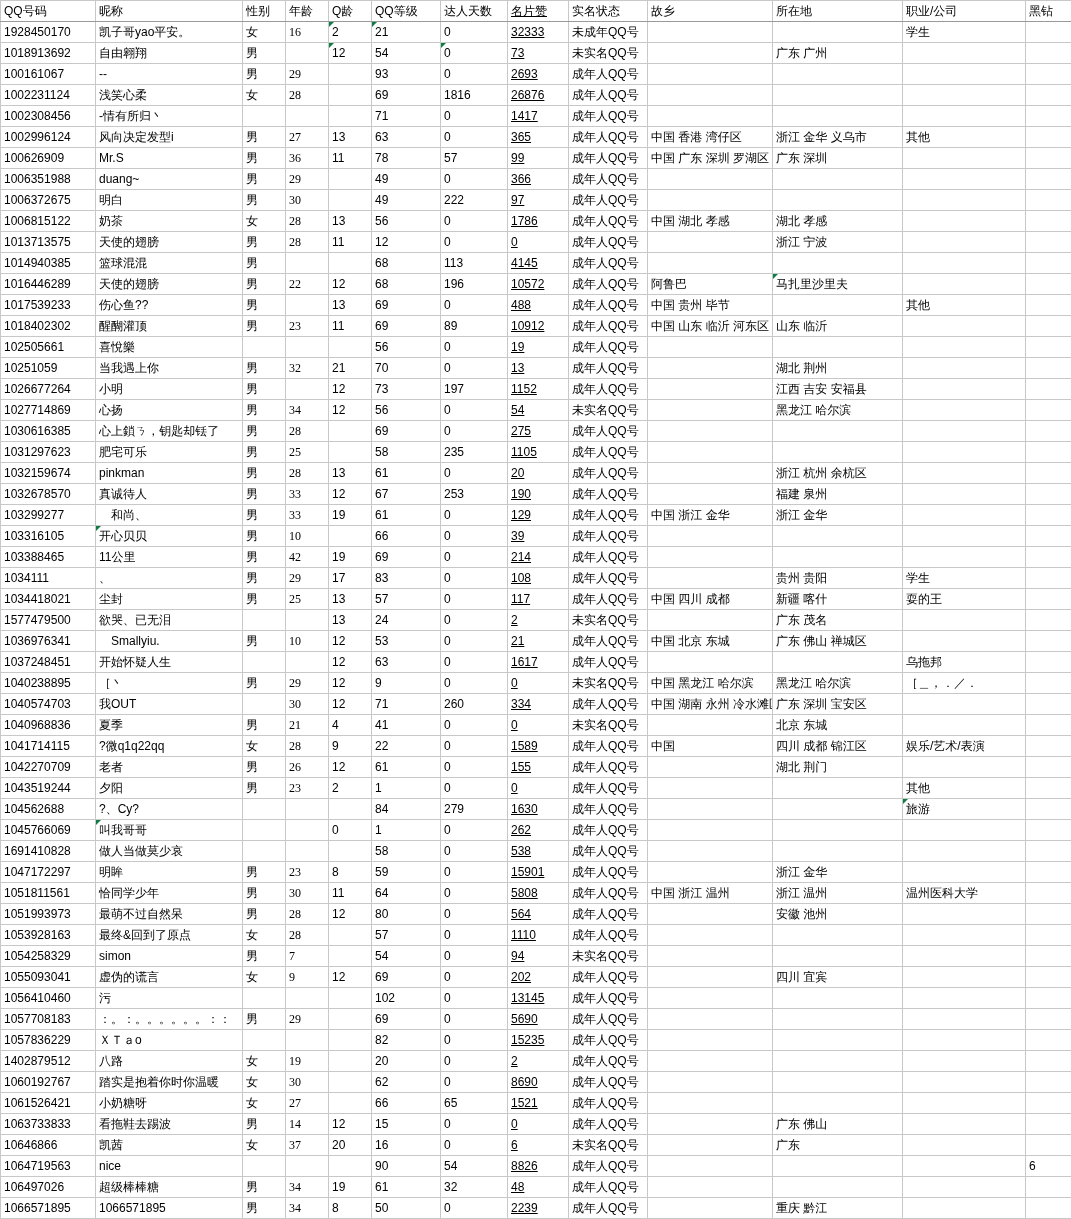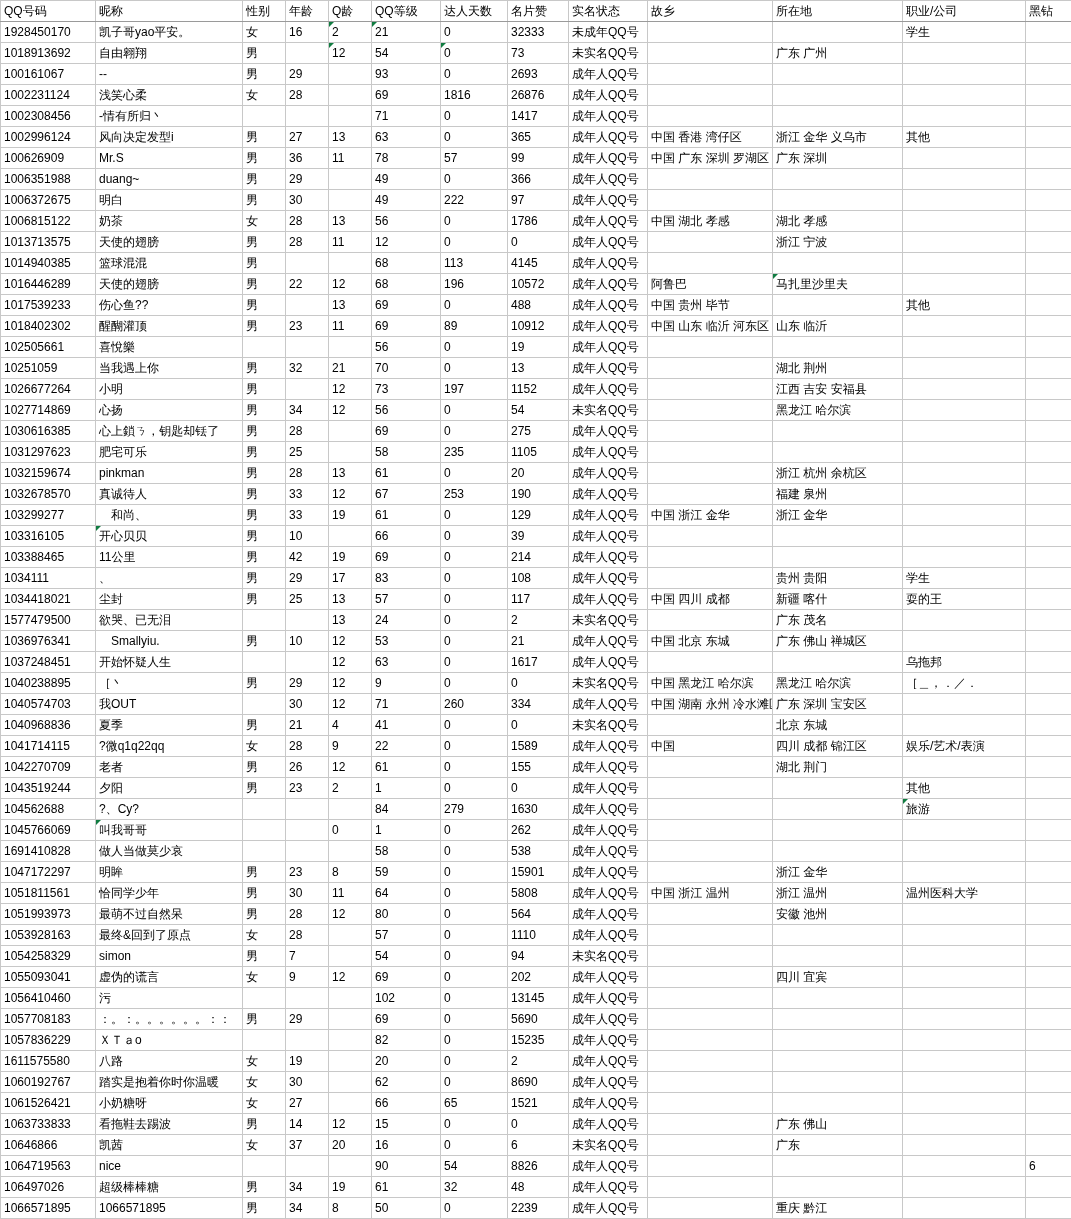--- a/index.html
+++ b/index.html
@@ -29,25 +29,25 @@
     white-space: nowrap;
     overflow: hidden;
     font-size: 12px;
   }
   table.sheet thead td {
     border-bottom: 1px solid #9a9a9a;
   }
   .c0 { width: 88px; }
   .c1 { width: 140px; }
   .c2 { width: 36px; }
-  .c3 { width: 36px; }
+  .c3 { width: 36px; font-family: Liberation Serif, serif; }
   .c4 { width: 36px; }
   .c5 { width: 62px; }
   .c6 { width: 60px; }
-  .c7 { width: 54px; }
+  .c7 { width: 54px; text-decoration: underline; }
   .c8 { width: 72px; }
   .c9 { width: 118px; }
   .c10 { width: 123px; margin-top: 40px; }
   .c11 { width: 116px; }
   .c12 { width: 46px; }
   .marked {
     position: relative;
   }
   .marked::before {
     content: "";
@@ -812,21 +812,21 @@
         <td class="c5">82</td>
         <td class="c6">0</td>
         <td class="c7">15235</td>
         <td class="c8">成年人QQ号</td>
         <td class="c9"></td>
         <td class="c10"></td>
         <td class="c11"></td>
         <td class="c12"></td>
       </tr>
       <tr>
-        <td class="c0">1611575580</td>
+        <td class="c0">1402879512</td>
         <td class="c1">八路</td>
         <td class="c2">女</td>
         <td class="c3">19</td>
         <td class="c4"></td>
         <td class="c5">20</td>
         <td class="c6">0</td>
         <td class="c7">2</td>
         <td class="c8">成年人QQ号</td>
         <td class="c9"></td>
         <td class="c10"></td>

